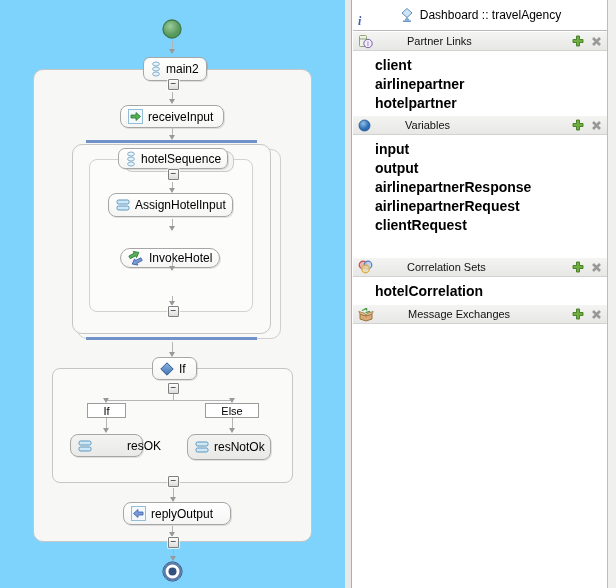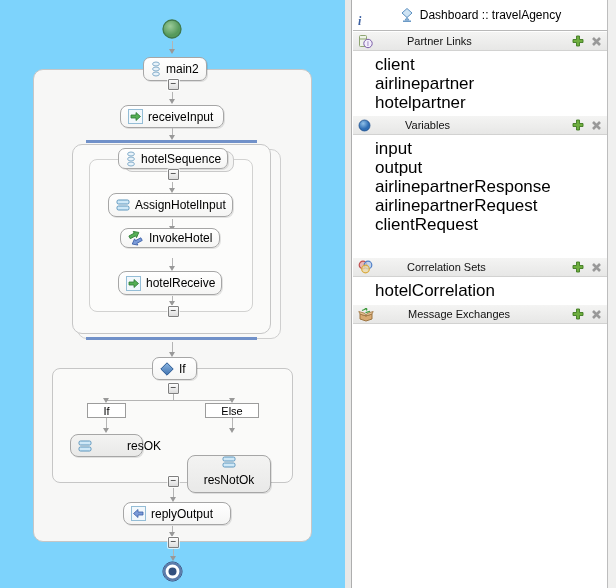--- a/index.html
+++ b/index.html
@@ -28,21 +28,21 @@
   #panel{position:absolute;left:353px;top:0;width:254px;height:588px;background:#fff;display:flex;flex-direction:column;}
   #rightstrip{position:absolute;left:607px;top:0;width:9px;height:588px;background:#f0f0ef;border-left:1px solid #bdbdbd;box-sizing:border-box;}
   #panel .titlebar{position:relative;height:31px;border-bottom:1px solid #b9b9b9;display:flex;align-items:center;justify-content:center;gap:5px;flex:0 0 auto;box-sizing:border-box;font-size:12px;color:#000;}
   #panel .imark{position:absolute;left:5px;bottom:1px;font-family:"Liberation Serif","DejaVu Serif",serif;font-style:italic;font-weight:bold;font-size:12px;color:#3b5fa0;}
   .sechead{height:20px;flex:0 0 auto;display:flex;align-items:center;gap:6px;padding:0 4px 0 5px;box-sizing:border-box;
         background:linear-gradient(#f4f4f3,#e7e7e6);border-top:1px solid #fff;border-bottom:1px solid #d2d2d1;font-size:11px;color:#111;}
   .sechead .lbl{flex:1 1 auto;margin-left:28px;}
   .headbtn{display:flex;align-items:center;justify-content:center;width:13px;height:13px;cursor:default;}
   .secbody{background:#fff;padding:6px 0 0 22px;box-sizing:border-box;flex:0 0 auto;}
   .secbody.grow{flex:1 1 auto;}
-  .pitem{height:19px;line-height:16px;font-size:17px;color:#000;}
+  .pitem{height:19px;line-height:16px;font-size:14px;color:#000;font-weight:bold;}
   .icon{display:inline-flex;flex:0 0 auto;}
 </style>
 </head>
 <body>
 
 <div id="stage">
 
   <div id="diagram">
 
     <div class="container" style="left:33px;top:69px;width:279px;height:473px;background:#f7f7f6;"></div>
@@ -120,46 +120,37 @@
           <rect x="1" y="1" width="12" height="4" rx="1.5" fill="#cfe8f7" stroke="#5d96bd"></rect>
           <rect x="1" y="7" width="12" height="4" rx="1.5" fill="#cfe8f7" stroke="#5d96bd"></rect>
         </svg>
       </span>
       <span>AssignHotelInput</span>
     </div>
 
     <div class="vline" style="left:172px;top:219px;height:7px;"></div>
     <div class="ah" style="left:169px;top:226px;"></div>
 
-    <div class="node" style="left:120px;top:228px;width:100px;height:20px;">
+    <div class="node" style="left:120px;top:248px;width:100px;height:20px;border-radius:10px;">
       <span class="icon">
         <svg width="16" height="16" viewBox="0 0 16 16">
           <g transform="rotate(-28 8 4.5)">
             <polygon points="1,2.5 7,2.5 7,0.5 11.5,4 7,7.5 7,5.5 1,5.5" fill="#58b158" stroke="#2c7a34" stroke-width="0.8"></polygon>
           </g>
           <g transform="rotate(152 8 11.5)">
             <polygon points="2,9.5 8,9.5 8,7.5 12.5,11 8,14.5 8,12.5 2,12.5" fill="#7b9bd8" stroke="#3c5fa8" stroke-width="0.8"></polygon>
           </g>
         </svg>
       </span>
       <span>InvokeHotel</span>
     </div>
 
     <div class="vline" style="left:172px;top:258px;height:8px;"></div>
     <div class="ah" style="left:169px;top:266px;"></div>
 
-    <div class="node" style="left:118px;top:271px;width:104px;height:24px;">
-      <span class="icon">
-        <svg width="15" height="15" viewBox="0 0 15 15">
-          <rect x="0.5" y="0.5" width="14" height="14" fill="#f2f8fc" stroke="#94bdd6"></rect>
-          <polygon points="3,6 8,6 8,3.5 12.5,7.5 8,11.5 8,9 3,9" fill="#54ae54" stroke="#2c7a34" stroke-width="0.8"></polygon>
-        </svg>
-      </span>
-      <span>hotelReceive</span>
-    </div>
 
     <div class="vline" style="left:172px;top:296px;height:5px;"></div>
     <div class="ah" style="left:169px;top:301px;"></div>
     <div class="minus" style="left:168px;top:306px;">−</div>
 
     <div class="vline" style="left:172px;top:342px;height:10px;"></div>
     <div class="ah" style="left:169px;top:352px;"></div>
 
     <div class="node" style="left:152px;top:357px;width:45px;height:23px;border-radius:7px;">
       <span class="icon">
@@ -196,21 +187,21 @@
 
     <div class="node gray" style="left:70px;top:434px;width:73px;height:23px;gap:35px;">
       <span class="icon">
         <svg width="14" height="12" viewBox="0 0 14 12">
           <rect x="1" y="1" width="12" height="4" rx="1.5" fill="#cfe8f7" stroke="#5d96bd"></rect>
           <rect x="1" y="7" width="12" height="4" rx="1.5" fill="#cfe8f7" stroke="#5d96bd"></rect>
         </svg>
       </span>
       <span>resOK</span>
     </div>
-    <div class="node gray" style="left:187px;top:455px;width:84px;height:38px;flex-direction:column;">
+    <div class="node gray" style="left:187px;top:434px;width:84px;height:26px;">
       <span class="icon">
         <svg width="14" height="12" viewBox="0 0 14 12">
           <rect x="1" y="1" width="12" height="4" rx="1.5" fill="#cfe8f7" stroke="#5d96bd"></rect>
           <rect x="1" y="7" width="12" height="4" rx="1.5" fill="#cfe8f7" stroke="#5d96bd"></rect>
         </svg>
       </span>
       <span>resNotOk</span>
     </div>
 
     <div class="minus" style="left:168px;top:476px;">−</div>

